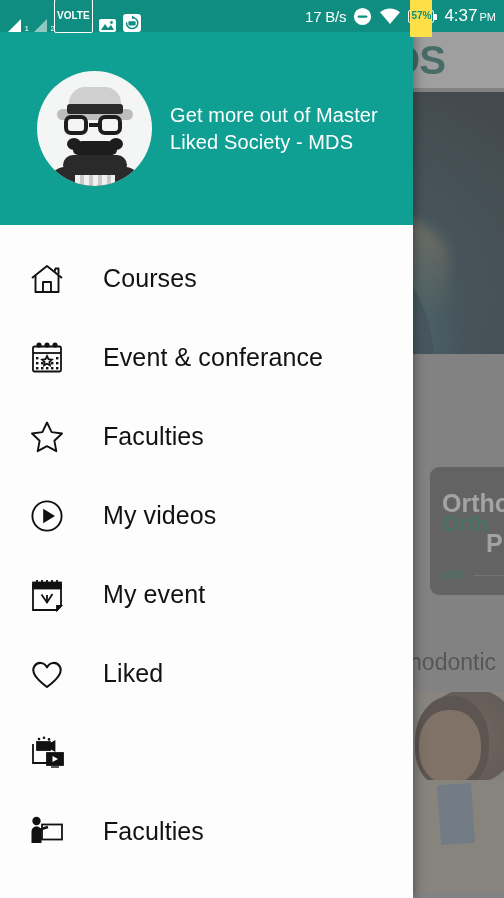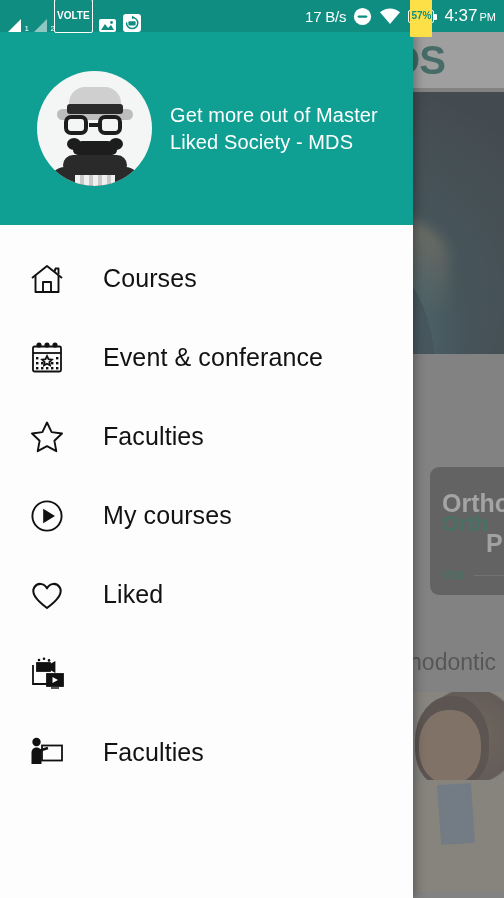--- a/index.html
+++ b/index.html
@@ -422,23 +422,40 @@
         <span class="lbl">Faculties</span>
       </div>
 
       <div class="menu-item">
         <span class="ic">
           <svg width="38" height="38" viewBox="0 0 38 38" fill="none" stroke="#111" stroke-width="1.9">
             <circle cx="19" cy="19" r="14.6"></circle>
             <path d="M15.2 11.8 L27 19 L15.2 26.2 Z" fill="#111" stroke="none"></path>
           </svg>
         </span>
-        <span class="lbl">My courses</span>
-      </div>
-
+        <span class="lbl">My videos</span>
+      </div>
+
+      <div class="menu-item">
+        <span class="ic">
+          <svg width="38" height="38" viewBox="0 0 38 38" fill="none" stroke="#111" stroke-width="1.8">
+            <path d="M5 9 H33 V30 L29 34 H5 Z" fill="#fff"></path>
+            <rect x="5" y="6.5" width="28" height="6" fill="#111" stroke="#111"></rect>
+            <path d="M9 4 V7"></path>
+              <path d="M14 4 V7"></path>
+              <path d="M19 4 V7"></path>
+            <path d="M24 4 V7"></path>
+              <path d="M29 4 V7"></path>
+            <path d="M19 27 L19 19"></path>
+            <path d="M13.5 18.5 L19 26.5 L24.5 18"></path>
+            <path d="M29 34 V30 H33 Z" fill="#111"></path>
+          </svg>
+        </span>
+        <span class="lbl">My event</span>
+      </div>
 
 
       <div class="menu-item">
         <span class="ic">
           <svg width="38" height="38" viewBox="0 0 38 38" fill="none" stroke="#111" stroke-width="2.1" stroke-linejoin="round">
             <path d="M19 32 C 6 22.5 3.5 16 6.3 11.4 C 9.4 6.3 16.2 7 19 12.3
                      C 21.8 7 28.6 6.3 31.7 11.4 C 34.5 16 32 22.5 19 32 Z"></path>
           </svg>
         </span>
         <span class="lbl">Liked</span>

